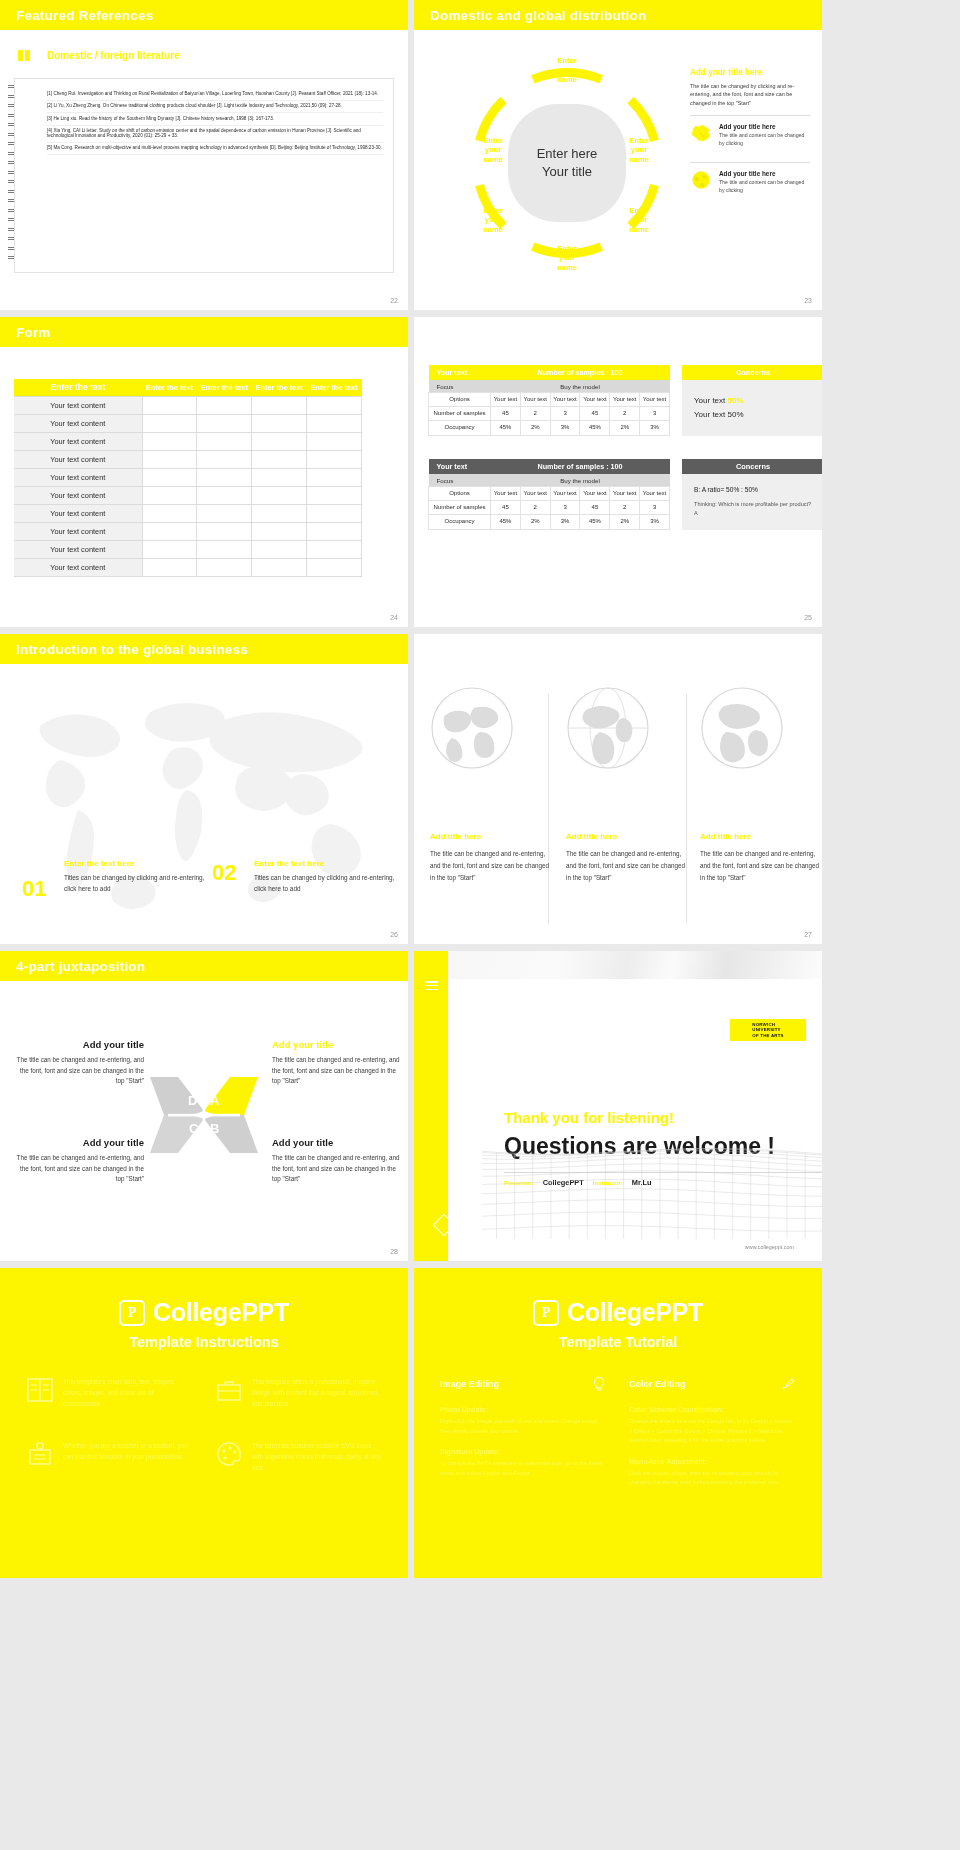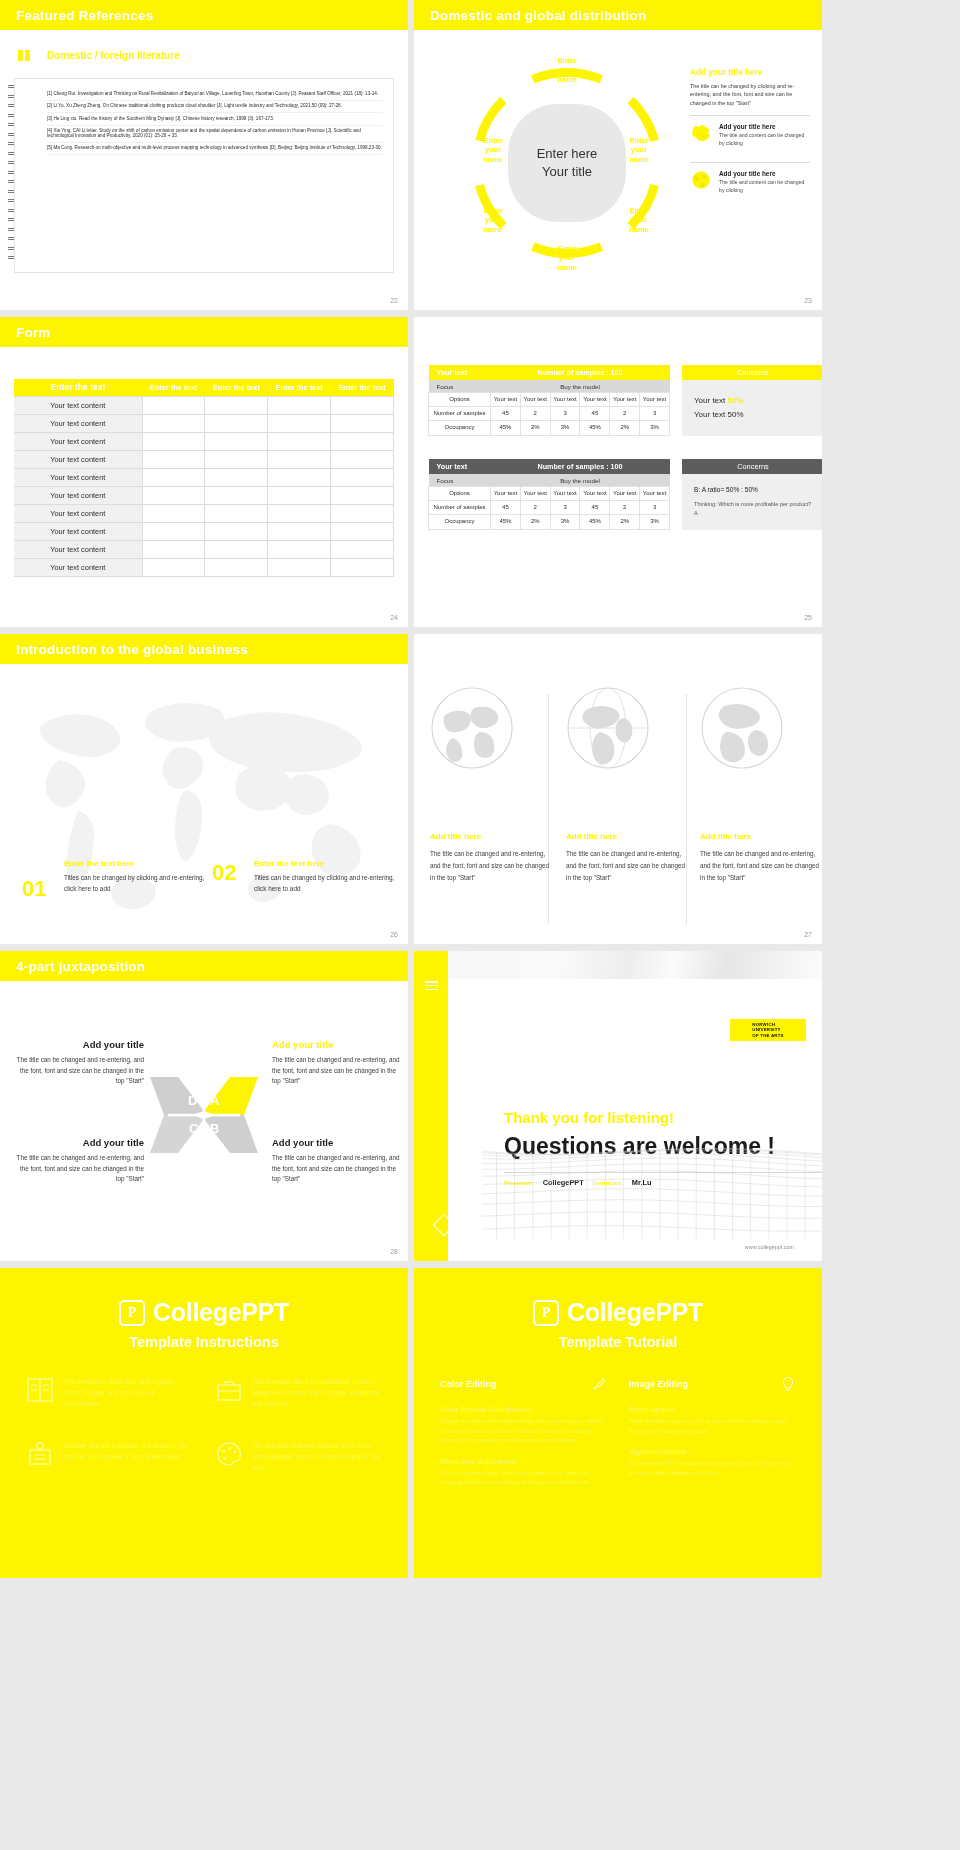--- a/index.html
+++ b/index.html
@@ -116,21 +116,21 @@
     display:flex; gap:7px; align-items:flex-start;
     border-top:1px solid #dddddd; padding:7px 0 6px;
     margin-top:8px;
   }
   .rrow .ico { width:22px; height:20px; flex:0 0 22px; }
   .rrow h5 { font-size:6.4px; color:#1d1d1d; font-weight:bold; margin-bottom:2px;}
   .rrow p { font-size:5.2px; color:#4a4a4a; line-height:1.5; }
 
   
   .ftable {
-    position:absolute; left:14px; top:62px; width:380px;
+    position:absolute; left:14px; top:62px; width:348px;
     border-collapse:collapse; font-size:7.4px;
   }
   .ftable th {
     background:#fdf500; color:#fff; font-weight:bold;
     height:17px; font-size:7.4px;
   }
   .ftable th.lead{ font-size:8.6px; }
   .ftable td {
     border:1px solid #dcdcdc; height:18px;
   }
@@ -152,21 +152,21 @@
   }
   .dtab .bd td {
     background:#fff; border:1px solid #e2e2e2; text-align:center;
     padding:3px 1px; color:#2b2b2b; font-size:6px; line-height:1.2;
   }
   .dtab .bd td.rh { width:62px; }
   .conc {
     position:absolute; width:142px;
   }
   .conc .ch {
-    background:#fdf500; color:#fff; font-weight:normal; font-size:7.4px;
+    background:#fdf500; color:#fff; font-weight:bold; font-size:7.4px;
     text-align:center; padding:3px 0; position:relative;
   }
   .conc.gray .ch { background:#5d5d5d; }
   .conc .cb {
     background:#efefef; padding:14px 12px; min-height:56px;
   }
   .conc .cb p { font-size:8px; color:#2b2b2b; line-height:1.7; }
   .conc .cb .pcty { color:#fdf500; font-weight:bold; }
   .conc.gray .cb { padding:10px 12px; }
   .conc.gray .cb p.l1 { font-size:6.6px; color:#222; margin-bottom:5px;}
@@ -758,39 +758,39 @@
     <div class="plogo">
       <span class="mark">
           <b>P</b>
         </span>
       <span class="wm">CollegePPT</span>
     </div>
     <div class="psub">Template Tutorial</div>
     <div class="pcols">
       <div class="pcol tsec">
         <div class="thead">
+          <h5>Image Editing</h5>
+          <svg width="16" height="16" viewBox="0 0 24 24">
+            <path d="M12 2 a7 7 0 0 0 -4 12.7 V18 h8 v-3.3 A7 7 0 0 0 12 2z" fill="none" stroke="#fff" stroke-width="1.4"></path>
+            <line x1="9" y1="21" x2="15" y2="21" stroke="#fff" stroke-width="1.4"></line>
+          </svg>
+        </div>
+        <h6>Photo Update:</h6>
+        <p>Right-click the image you wish to use and select Change Image, then simply choose your picture.</p>
+        <h6>Signature Update:</h6>
+        <p>To change the PPT's signature or watermark logo, go to the Insert menu and select Header and Footer.</p>
+      </div>
+      <div class="pcol tsec">
+        <div class="thead">
           <h5>Color Editing</h5>
           <svg width="16" height="16" viewBox="0 0 24 24">
             <path d="M4 18 c4 0 6-2 6-5 l8-9 3 3 -9 8 c-3 1-4 3-8 3z" fill="none" stroke="#fff" stroke-width="1.4"></path>
           </svg>
         </div>
         <h6>Color Scheme Coordination:</h6>
         <p>Change the slide's tone via the Design tab, or by Design &gt; Variant &gt; Colors &gt; Customize Colors &gt; Choose Primary 1 &gt; Select the desired color, repeating it for the entire graphics palette.</p>
         <h6>Mono-tone Adjustment:</h6>
         <p>Click the custom shape, then set its gradient color directly by changing the theme color before selecting the preferred one.</p>
       </div>
-      <div class="pcol tsec">
-        <div class="thead">
-          <h5>Image Editing</h5>
-          <svg width="16" height="16" viewBox="0 0 24 24">
-            <path d="M12 2 a7 7 0 0 0 -4 12.7 V18 h8 v-3.3 A7 7 0 0 0 12 2z" fill="none" stroke="#fff" stroke-width="1.4"></path>
-            <line x1="9" y1="21" x2="15" y2="21" stroke="#fff" stroke-width="1.4"></line>
-          </svg>
-        </div>
-        <h6>Photo Update:</h6>
-        <p>Right-click the image you wish to use and select Change Image, then simply choose your picture.</p>
-        <h6>Signature Update:</h6>
-        <p>To change the PPT's signature or watermark logo, go to the Insert menu and select Header and Footer.</p>
-      </div>
     </div>
   </div>
 
 </div>
 
 </body></html>

